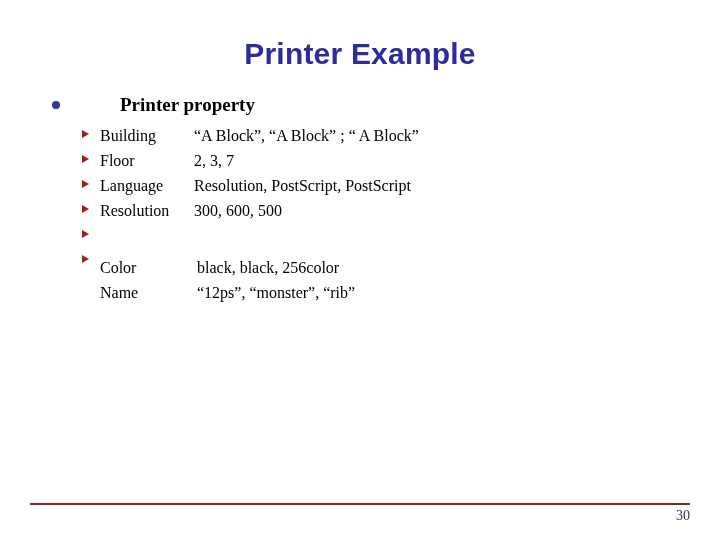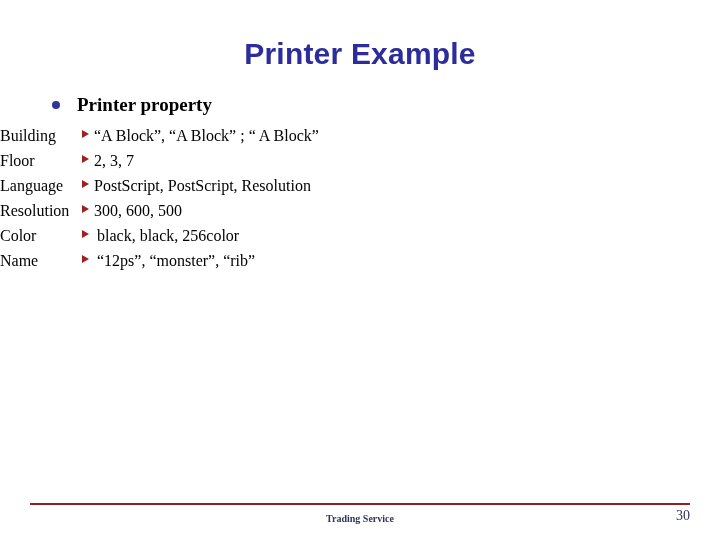--- a/index.html
+++ b/index.html
@@ -41,21 +41,21 @@
   
   .body-area {
     position: absolute;
     left: 0;
     top: 92px;
     width: 720px;
   }
 
   .l1-item {
     position: relative;
-    padding-left: 77px;
+    padding-left: 120px;
     min-height: 26px;
   }
   .l1-bullet {
     position: absolute;
     left: 52px;
     top: 9px;
     width: 8px;
     height: 8px;
     border-radius: 50%;
     background: #33339A;
@@ -66,20 +66,21 @@
     font-size: 19px;
     line-height: 25px;
     color: #000000;
   }
 
   .l2-list {
     margin-top: 5px;
   }
   .l2-item {
     position: relative;
+    padding-left: 100px;
     height: 25px;
     line-height: 25px;
     white-space: nowrap;
   }
   .l2-marker {
     position: absolute;
     left: 82px;
     top: 7px;
     width: 0;
     height: 0;
@@ -98,21 +99,21 @@
     display: inline-block;
     font-family: "Liberation Serif", "DejaVu Serif", serif;
     font-size: 16px;
     color: #000000;
     vertical-align: baseline;
   }
   
   .col-label { width: 90px; }
 
   
-  .v-indent { padding-left: 3px; }
+  .v-indent { padding-left: 3px; margin-top: 32px; }
 
   
   .footer-rule {
     position: absolute;
     left: 30px;
     top: 503px;
     width: 660px;
     height: 0;
     border-top: 2px solid #8C2222;
   }
@@ -164,21 +165,21 @@
 
       <div class="l2-item">
         <span class="l2-marker"></span>
         <span class="l2-label col-label">Floor</span>
         <span class="l2-value">2, 3, 7</span>
       </div>
 
       <div class="l2-item">
         <span class="l2-marker"></span>
         <span class="l2-label col-label">Language</span>
-        <span class="l2-value">PostScript, PostScript, Resolution</span>
+        <span class="l2-value">Resolution, PostScript, PostScript</span>
       </div>
 
       <div class="l2-item">
         <span class="l2-marker"></span>
         <span class="l2-label col-label">Resolution</span>
         <span class="l2-value">300, 600, 500</span>
       </div>
 
       <div class="l2-item">
         <span class="l2-marker"></span>
@@ -191,17 +192,16 @@
         <span class="l2-marker"></span>
         <span class="l2-label col-label">Name</span>
         <span class="l2-value v-indent">“12ps”, “monster”, “rib”</span>
       </div>
 
     </div>
   </div>
 
   <div class="footer-rule"></div>
 
-  <div class="footer-center">Trading Service</div>
 
   <div class="footer-page">30</div>
 
 </div>
 
 </body></html>

